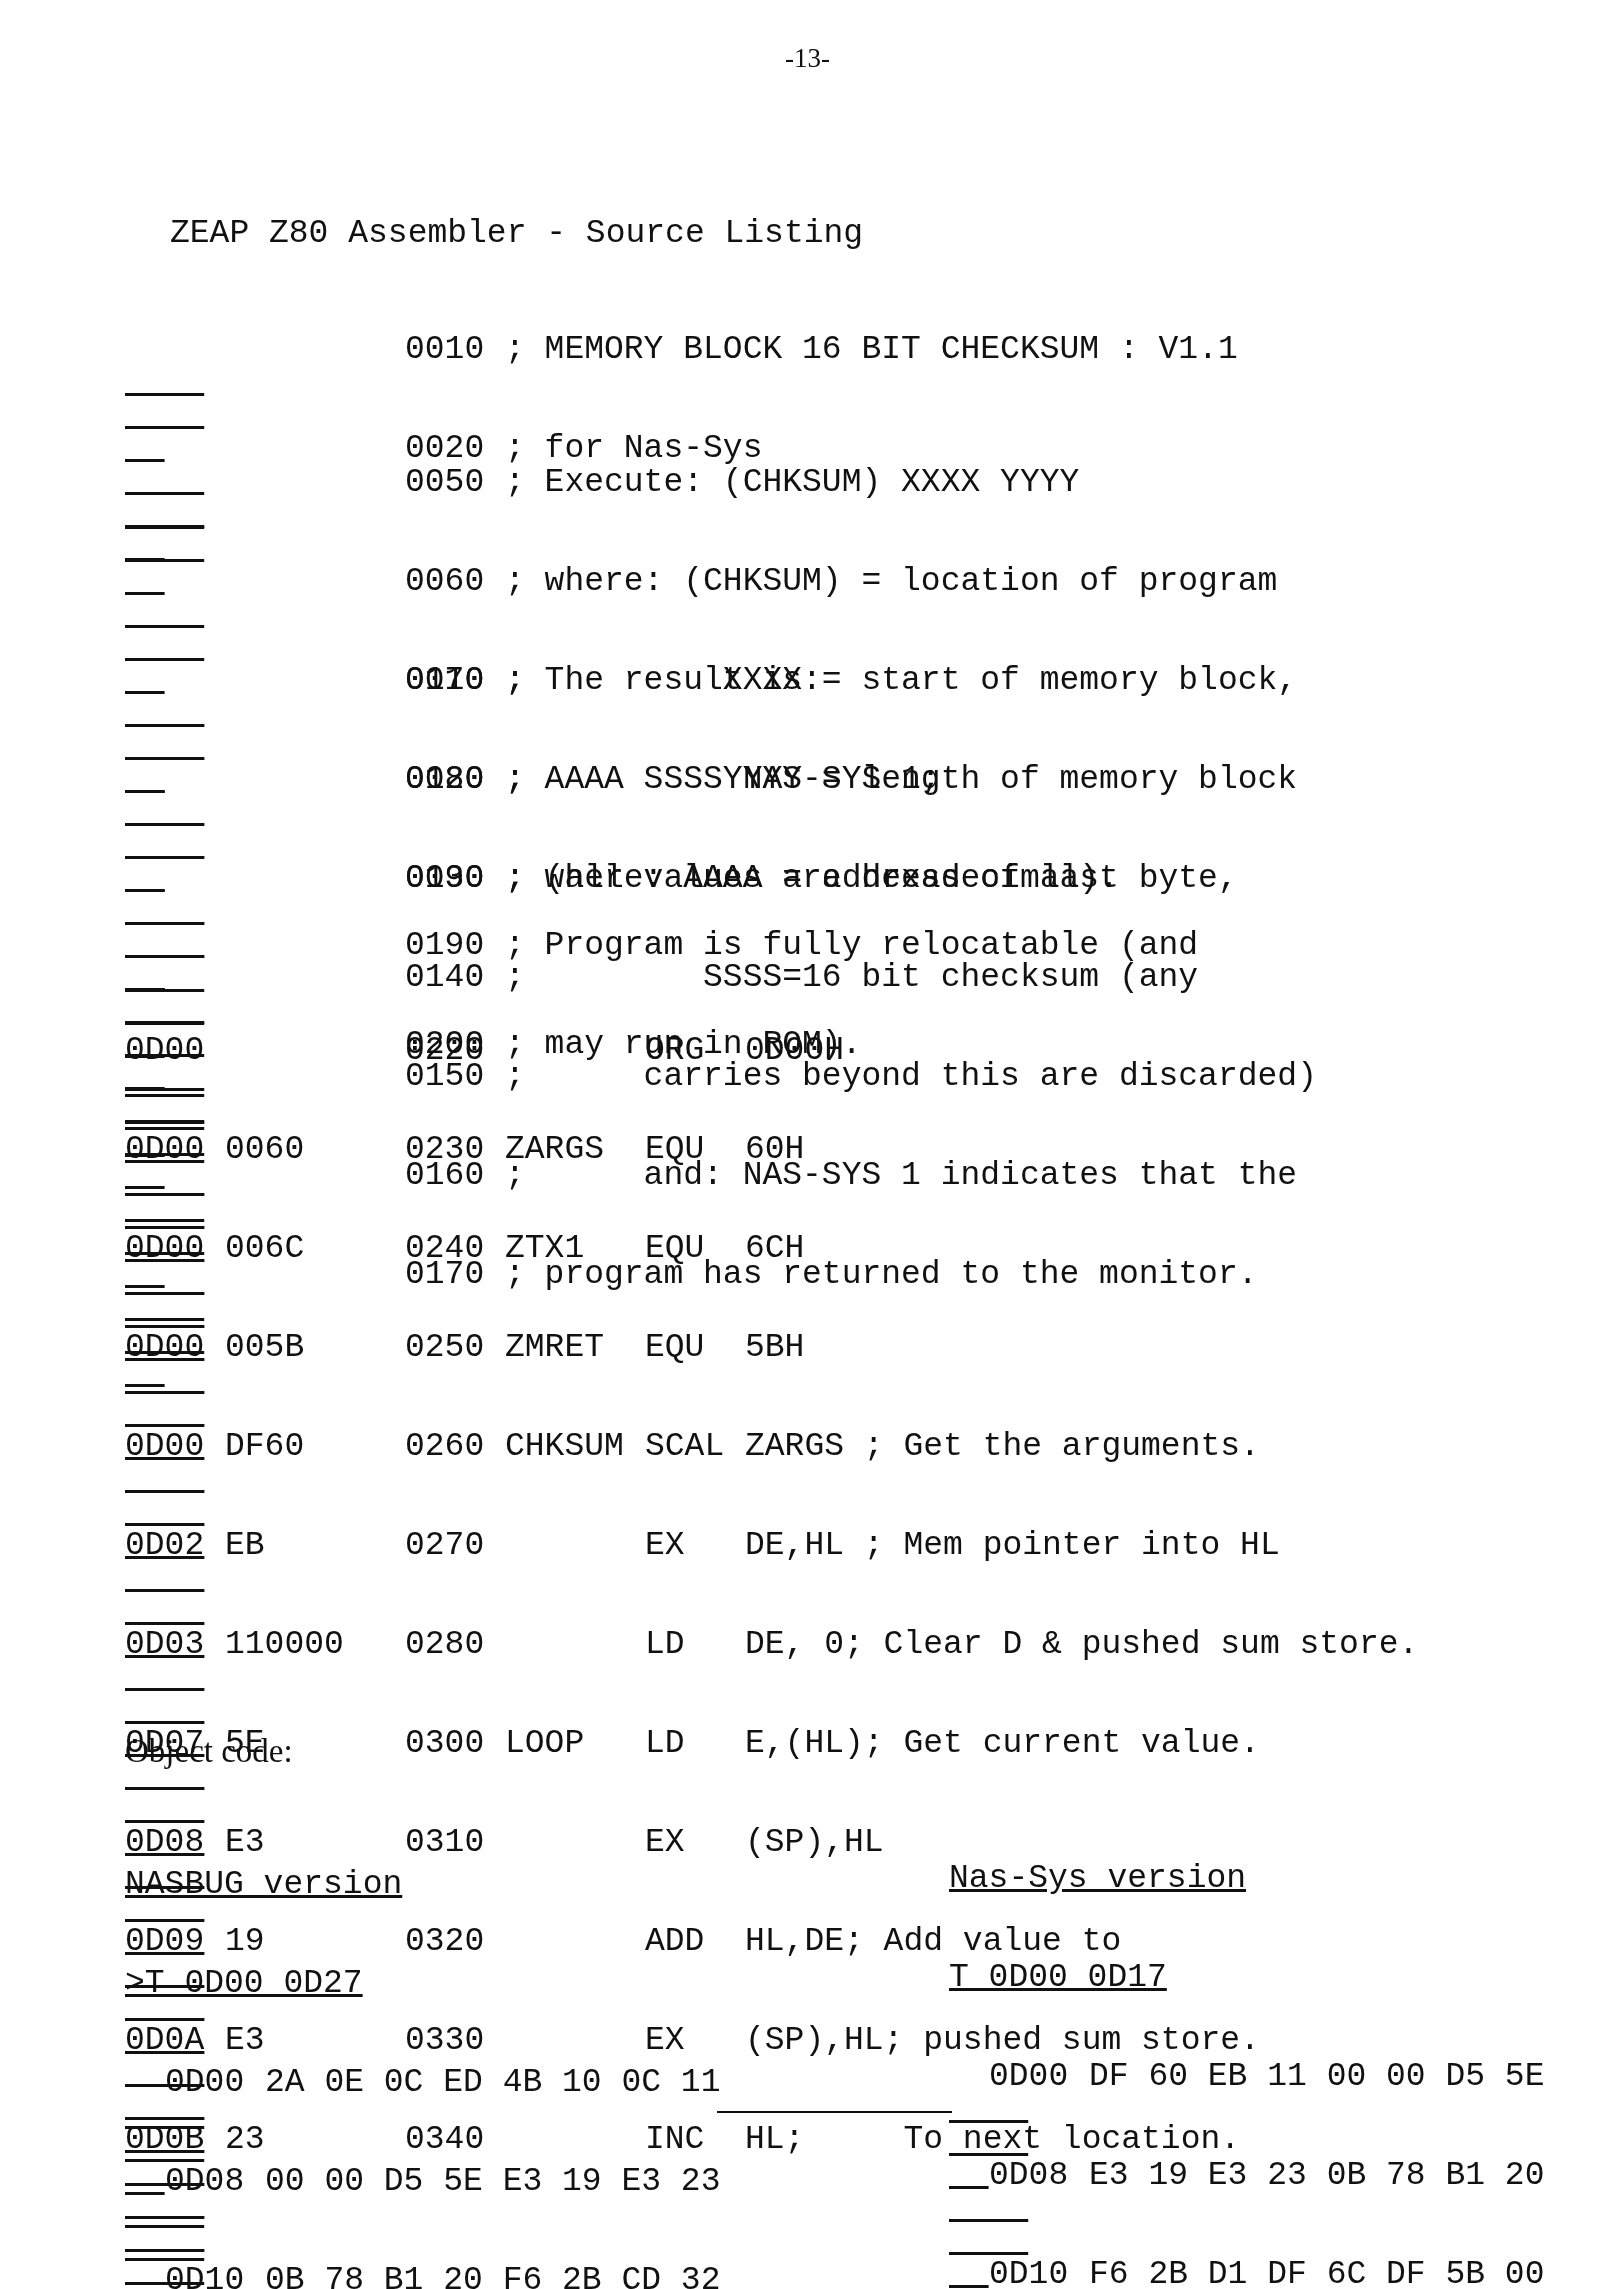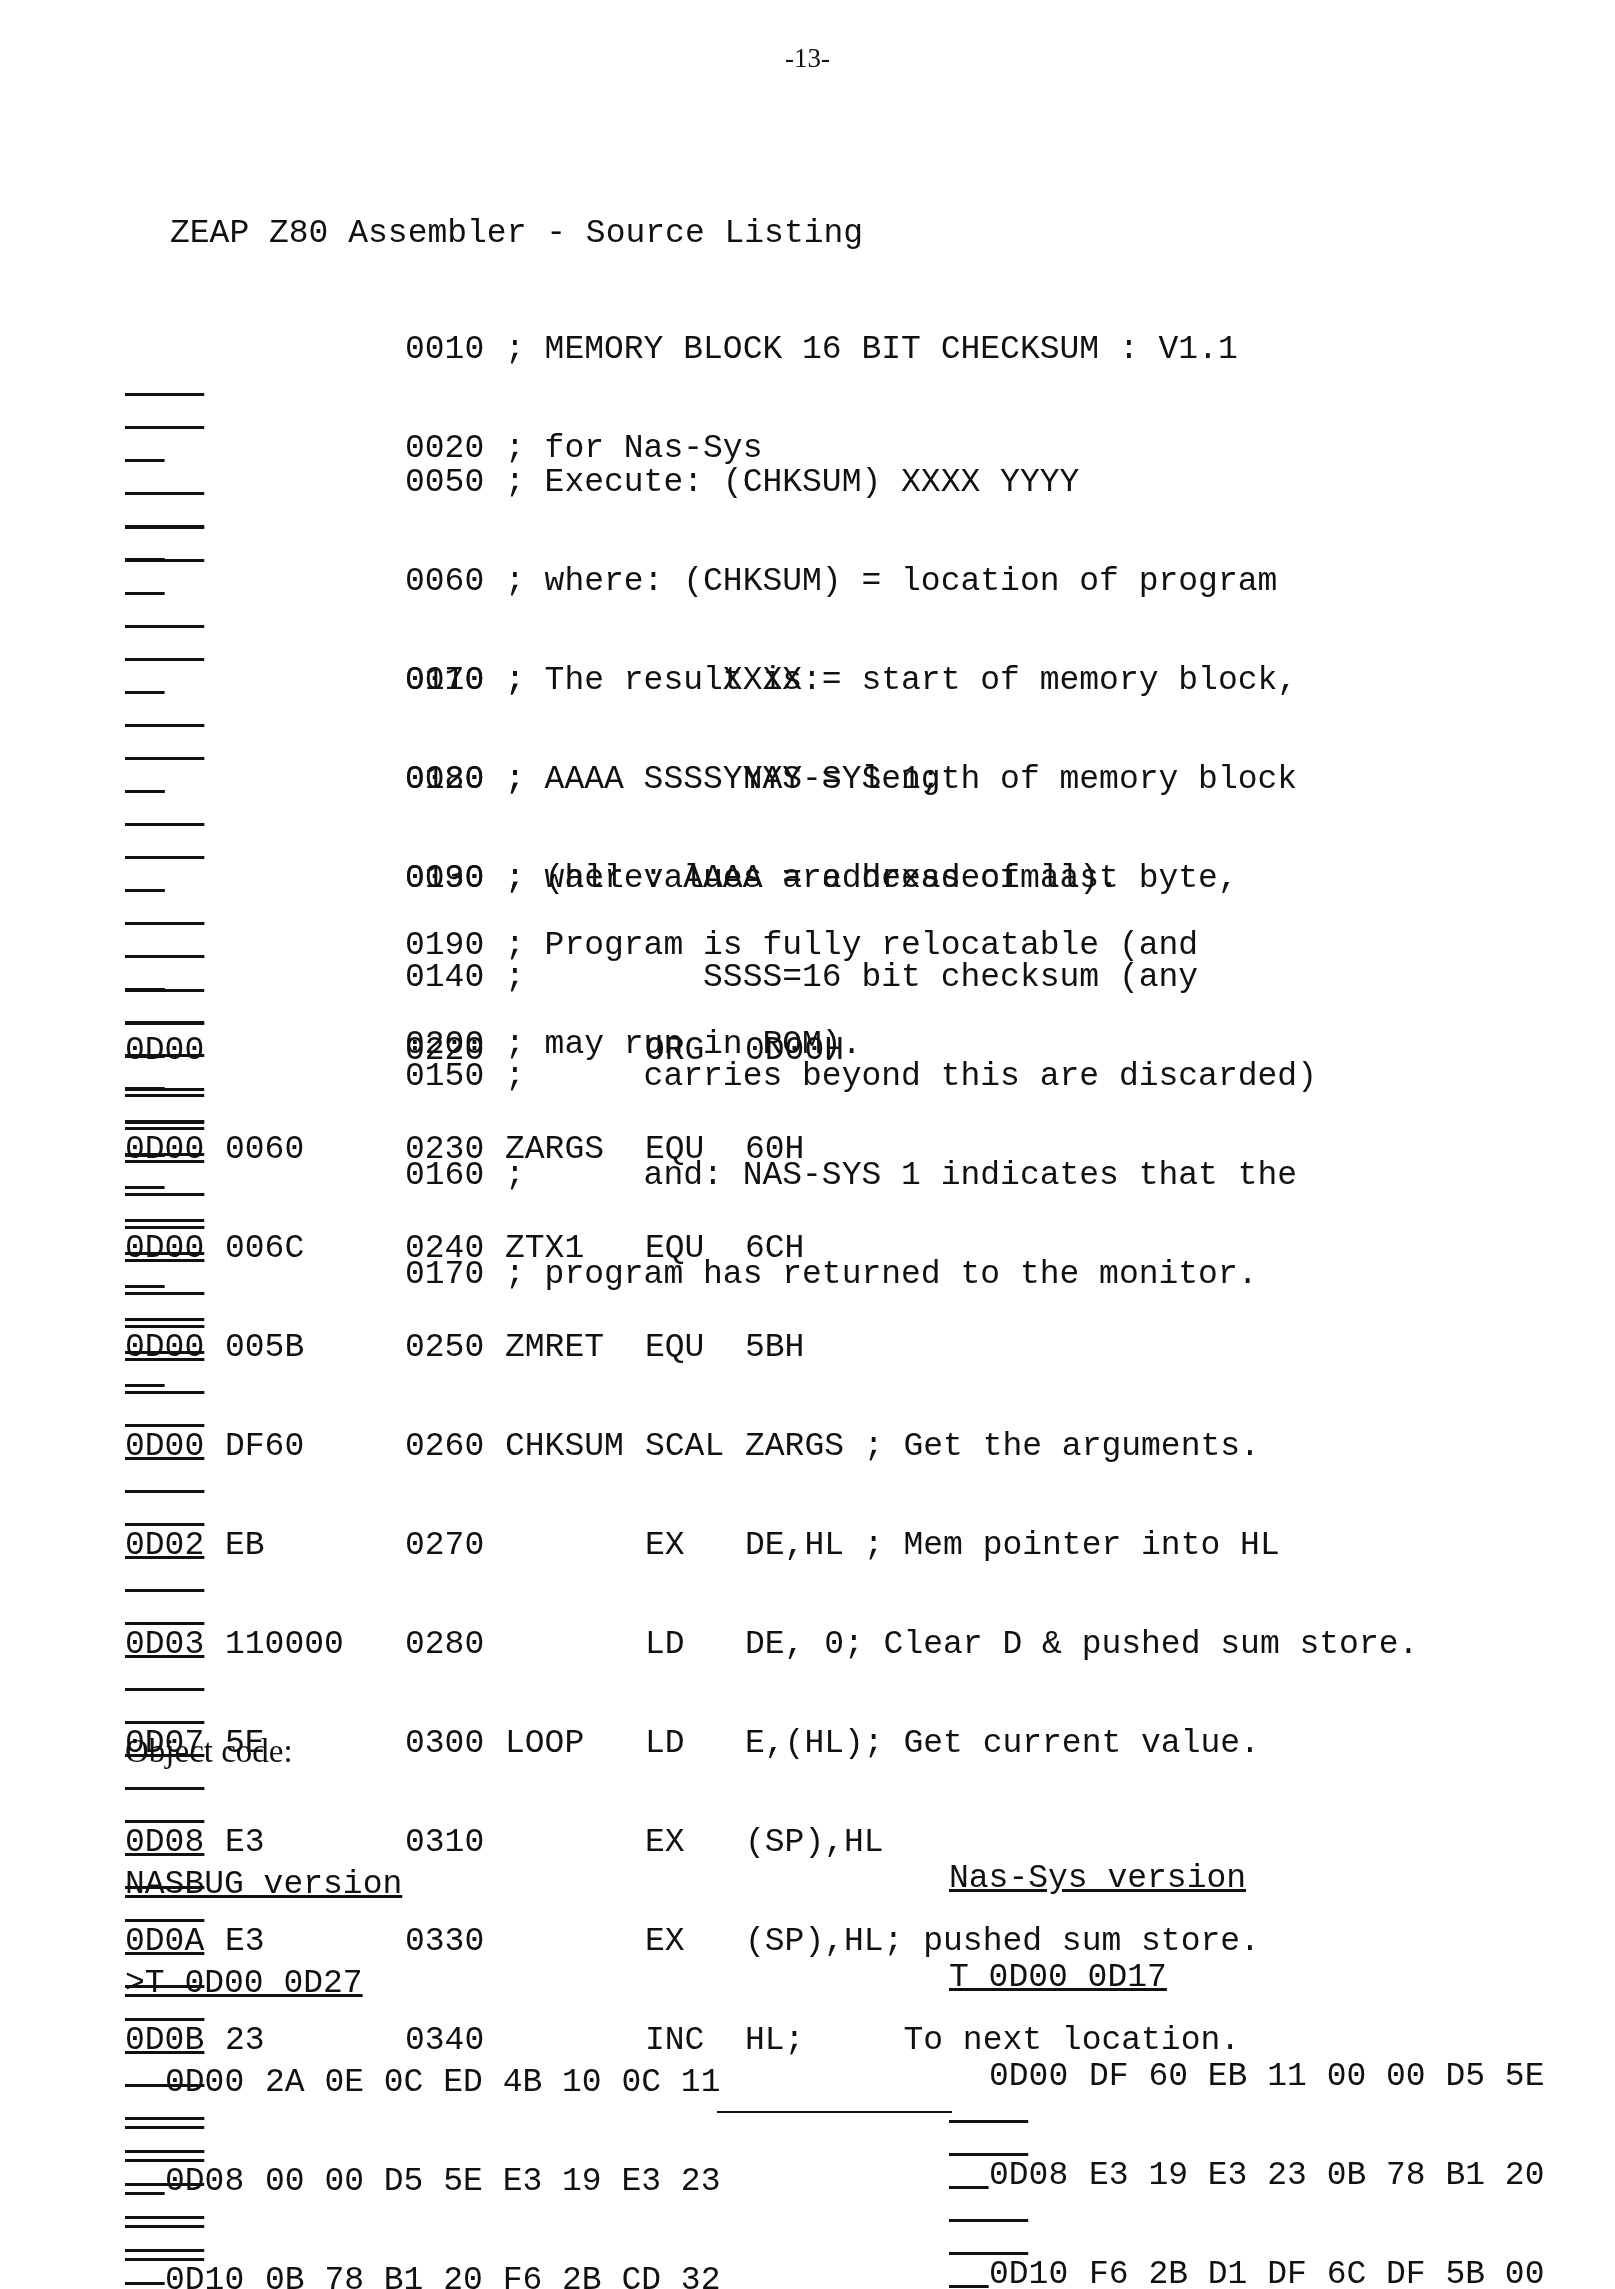--- a/index.html
+++ b/index.html
@@ -228,20 +228,28 @@
   </div>
   <div class="row">
     <span class="col c-addr">0D08</span>
     <span class="col c-code">E3</span>
     <span class="col c-line">0310</span>
     <span class="col c-label"></span>
     <span class="col c-op">EX</span>
     <span class="col c-operand">(SP),HL</span>
   </div>
   <div class="row">
+    <span class="col c-addr">0D09</span>
+    <span class="col c-code">19</span>
+    <span class="col c-line">0320</span>
+    <span class="col c-label"></span>
+    <span class="col c-op">ADD</span>
+    <span class="col c-operand">HL,DE; Add value to</span>
+  </div>
+  <div class="row">
     <span class="col c-addr">0D0A</span>
     <span class="col c-code">E3</span>
     <span class="col c-line">0330</span>
     <span class="col c-label"></span>
     <span class="col c-op">EX</span>
     <span class="col c-operand">(SP),HL; pushed sum store.</span>
   </div>
   <div class="row">
     <span class="col c-addr">0D0B</span>
     <span class="col c-code">23</span>

